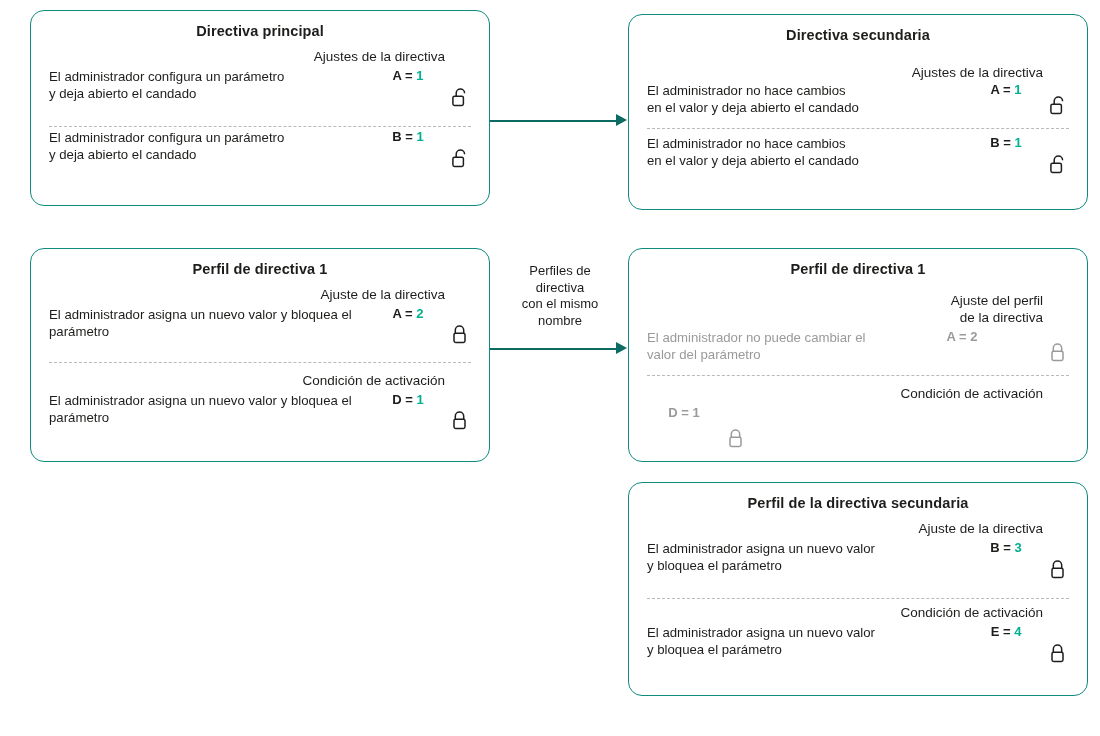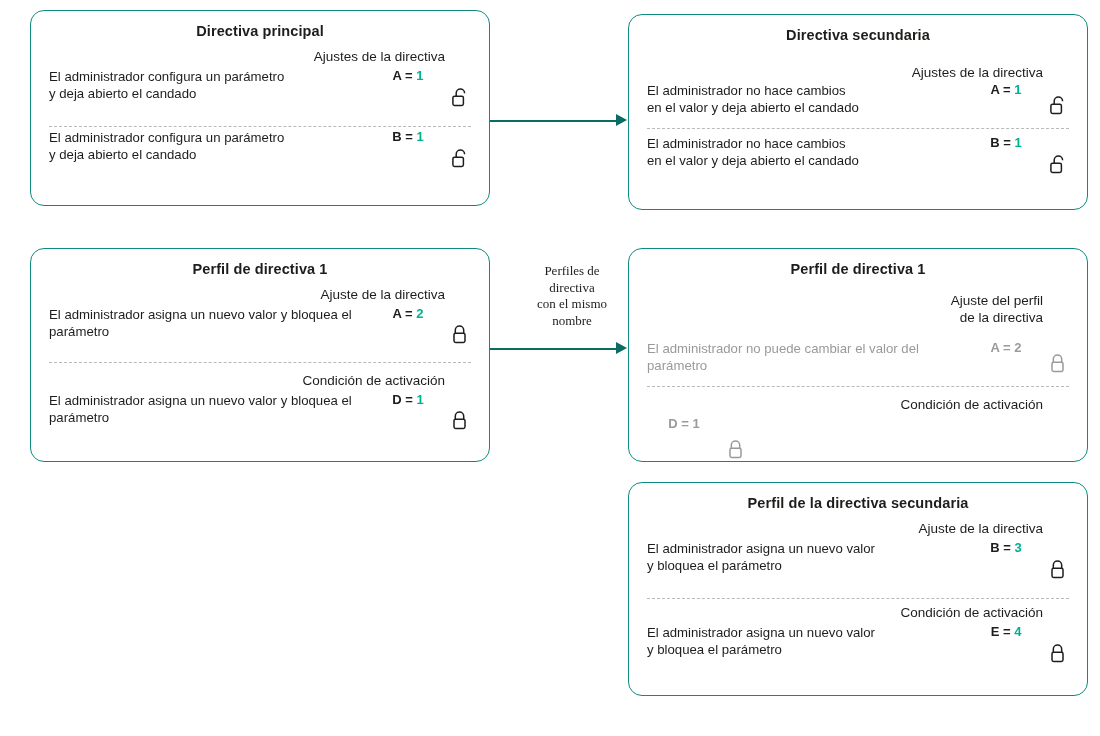--- a/index.html
+++ b/index.html
@@ -200,21 +200,21 @@
           <rect x="2.0" y="9.2" width="11" height="9.2" rx="1.6" fill="none" stroke="#1d1d1b" stroke-width="1.5"></rect>
         </svg>
       </div>
     </div>
   </div>
 
   <div class="card" style="left:628px; top:248px; width:460px; height:214px;">
     <div class="card-title">Perfil de directiva 1</div>
     <div class="section-label" style="margin-top:16px; white-space:pre-line;">Ajuste del perfil
 de la directiva</div>
-    <div class="row" style="height:46px; margin-top:13px;">
+    <div class="row" style="height:46px; margin-top:2px;gap:44px;">
       <div class="desc grey">El administrador no puede cambiar el valor del parámetro</div>
       <div class="val grey"><span>A = </span><em>2</em></div>
       <div class="lock">
         <svg class="lock-ico" width="17" height="20" viewBox="0 0 17 20">
           <path d="M3.3 9.2 V6.2 a4.2 4.2 0 0 1 8.4 0 V9.2" fill="none" stroke="#9a9a9a" stroke-width="1.5"></path>
           <rect x="2.0" y="9.2" width="11" height="9.2" rx="1.6" fill="none" stroke="#9a9a9a" stroke-width="1.5"></rect>
         </svg>
       </div>
     </div>
     <div class="divider"></div>
@@ -223,21 +223,21 @@
       <div class="val grey"><span>D = </span><em>1</em></div>
       <div class="lock">
         <svg class="lock-ico" width="17" height="20" viewBox="0 0 17 20">
           <path d="M3.3 9.2 V6.2 a4.2 4.2 0 0 1 8.4 0 V9.2" fill="none" stroke="#9a9a9a" stroke-width="1.5"></path>
           <rect x="2.0" y="9.2" width="11" height="9.2" rx="1.6" fill="none" stroke="#9a9a9a" stroke-width="1.5"></rect>
         </svg>
       </div>
     </div>
   </div>
 
-  <div class="arrow-label" style="left:512px; top:263px; width:120px; white-space:pre-line;font-family:Liberation Serif, serif;">Perfiles de
+  <div class="arrow-label" style="left:500px; top:263px; width:120px; white-space:pre-line;">Perfiles de
 directiva
 con el mismo
 nombre</div>
   <div class="arrow-line" style="left:490px; top:348px; width:128px;"></div>
   <div class="arrow-head" style="left:616px; top:342px;"></div>
 
   <div class="card" style="left:628px; top:482px; width:460px; height:214px;">
     <div class="card-title">Perfil de la directiva secundaria</div>
     <div class="section-label" style="margin-top:10px;">Ajuste de la directiva</div>
     <div class="row" style="height:58px; margin-top:2px;">

